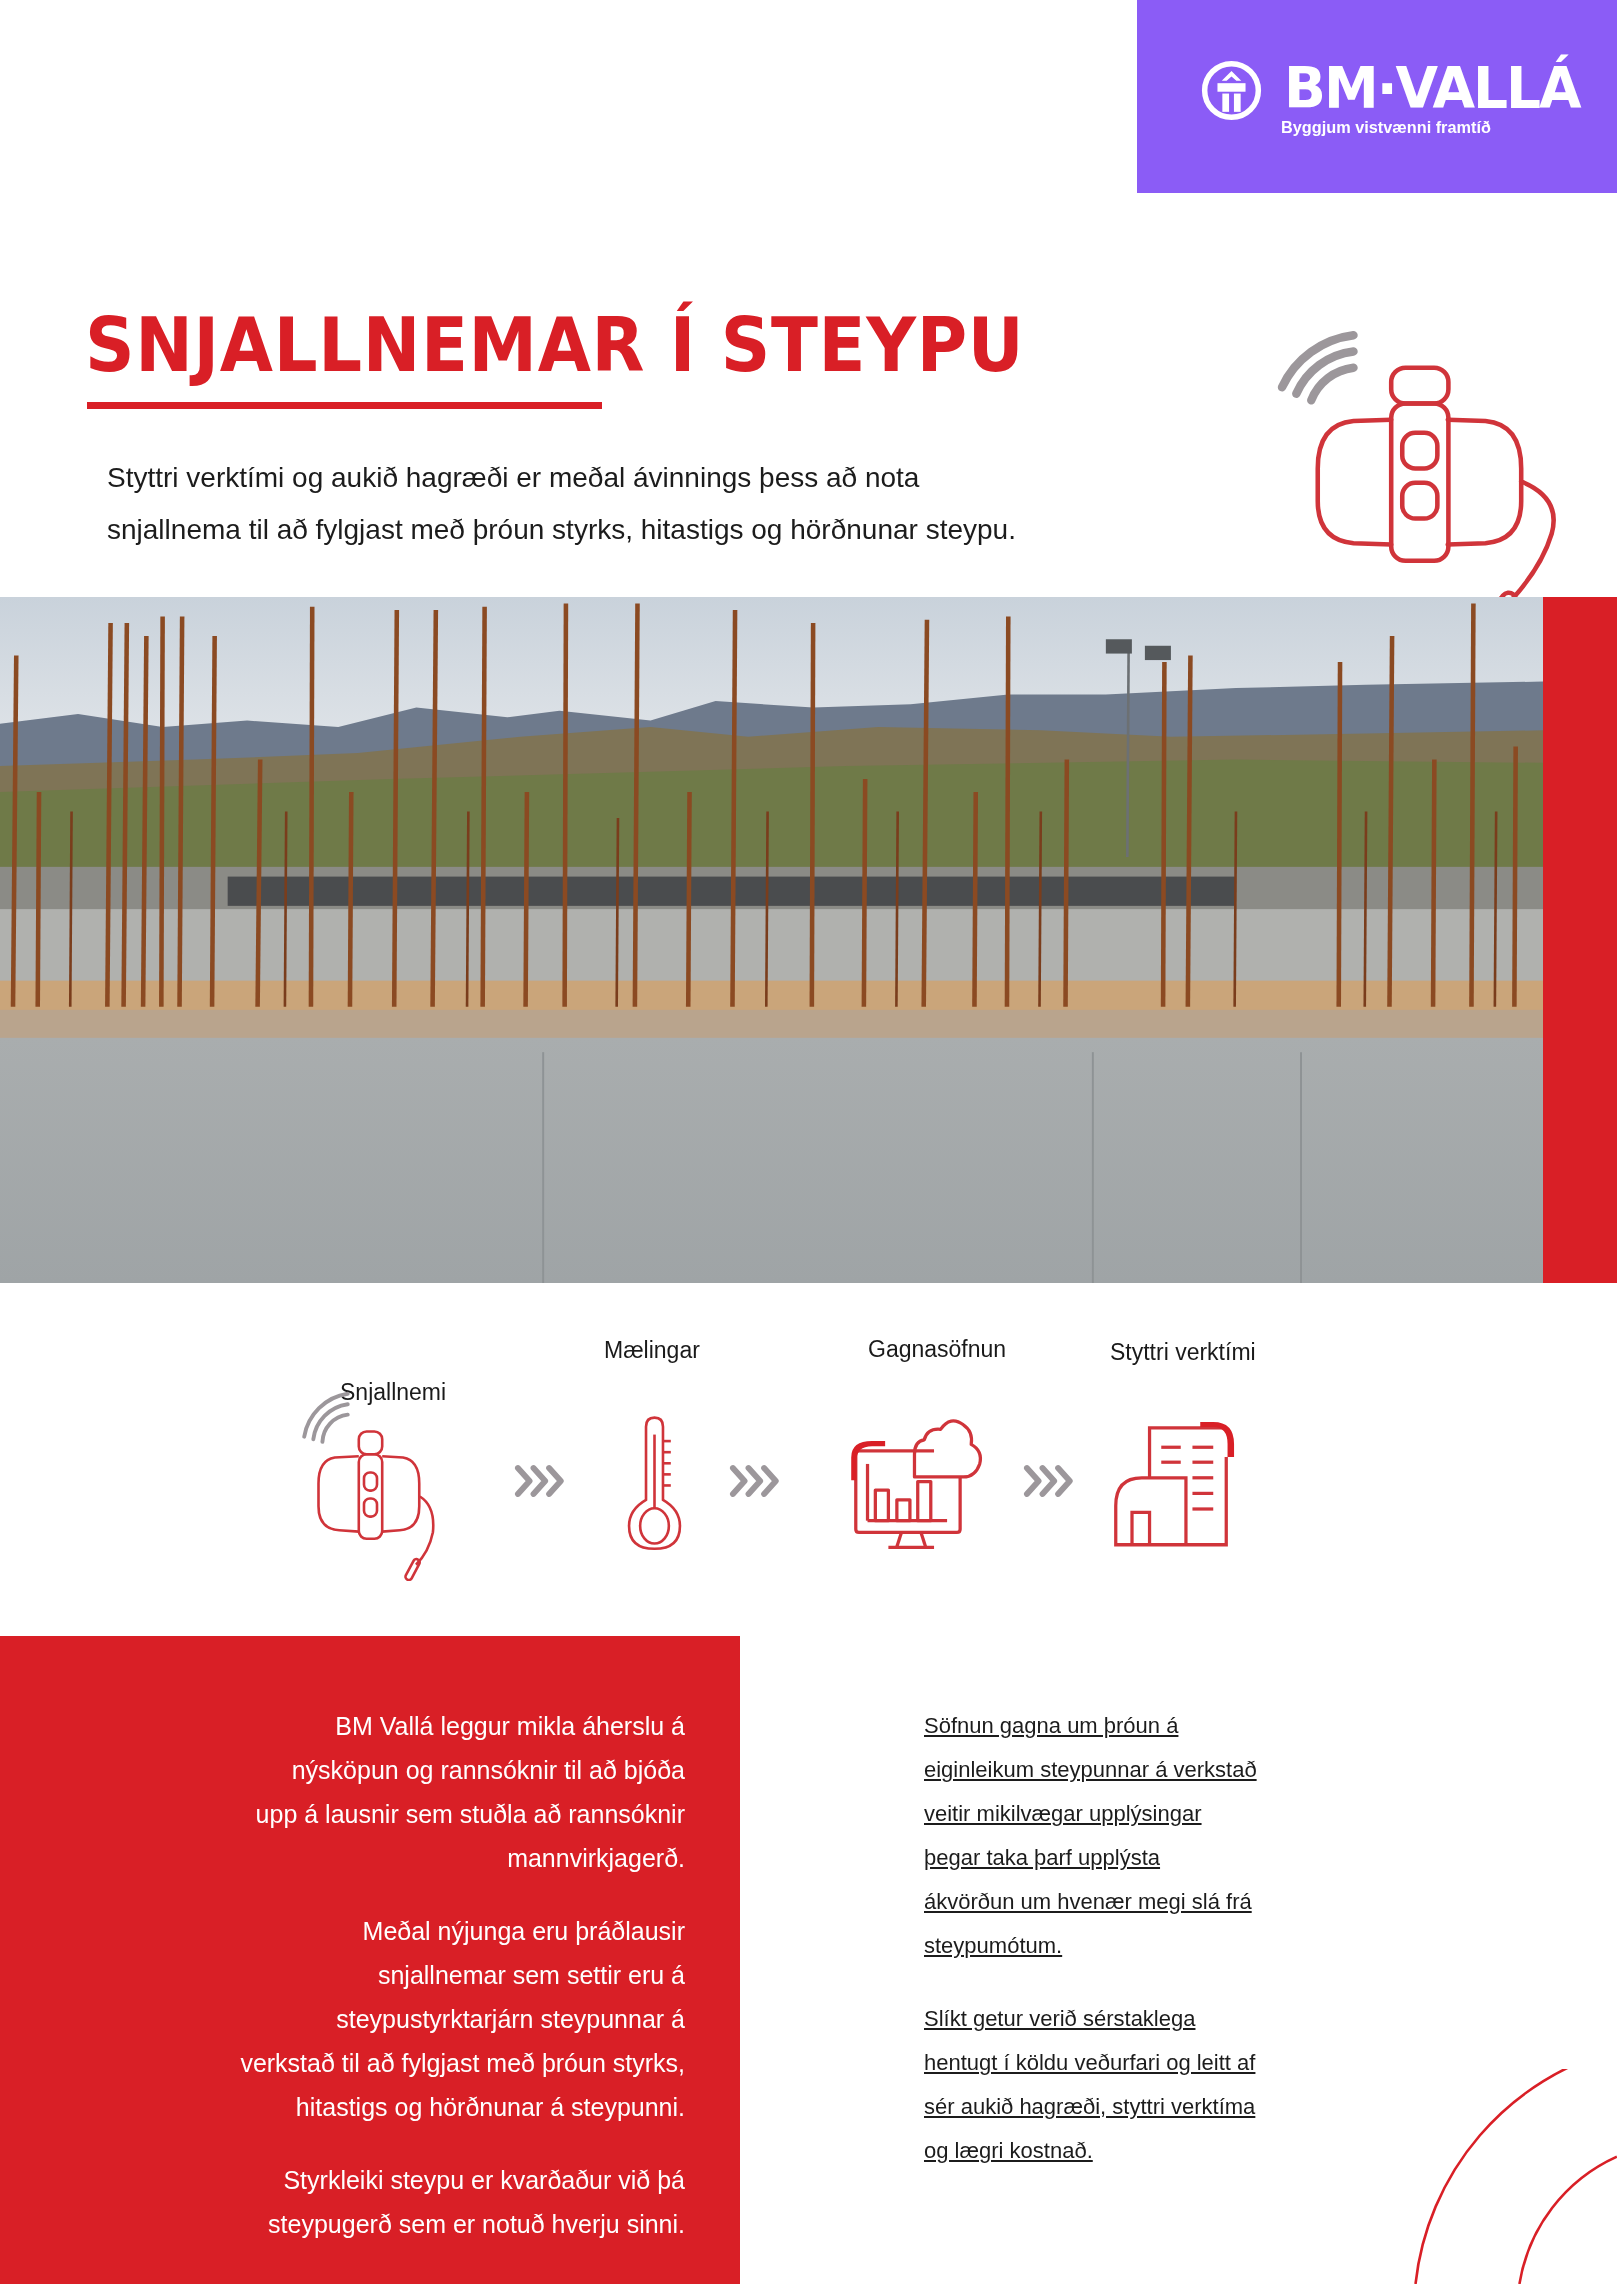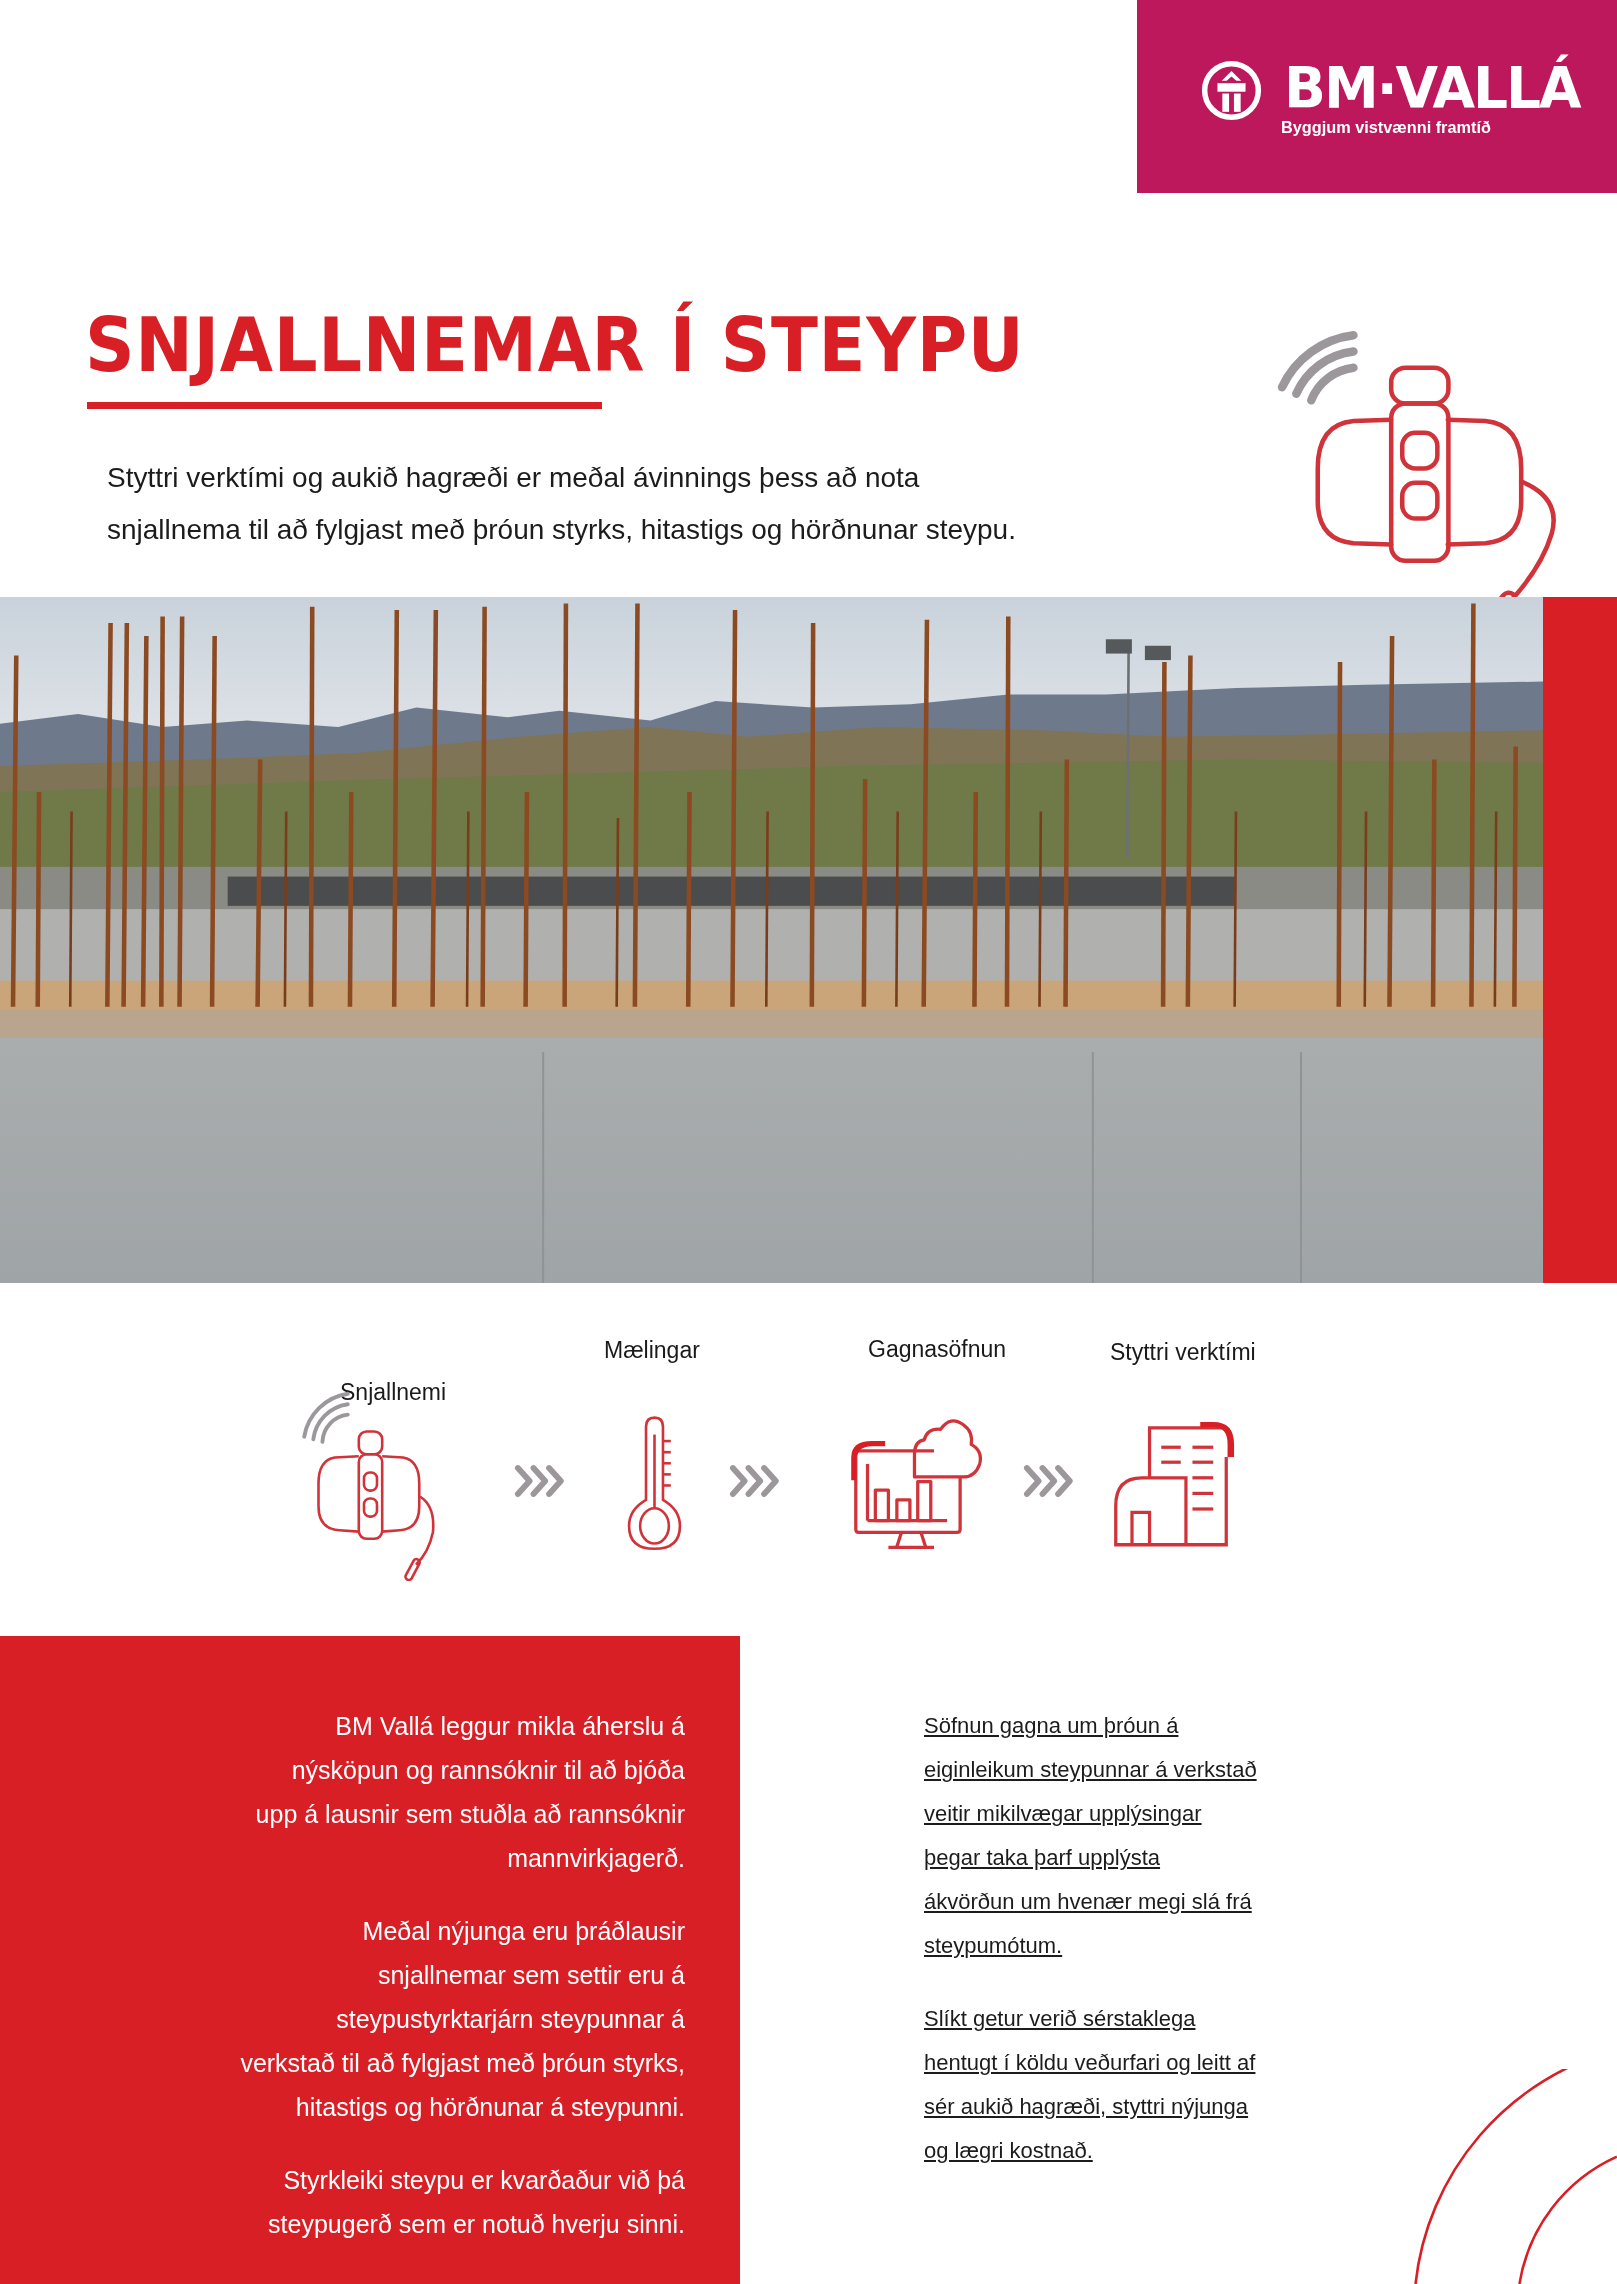--- a/index.html
+++ b/index.html
@@ -2,21 +2,21 @@
 <html style="font-size:10.4px"><head>
   <meta charset="utf-8">
   <style>
     html, body { margin: 0; padding: 0; }
     body {
       width: 1617px; height: 2284px; position: relative; overflow: hidden;
       background: #ffffff; font-family: "Liberation Sans", "DejaVu Sans", sans-serif; color: #1a1a1a;
     }
     .abs { position: absolute; }
     
-    .logo-box { left: 1137px; top: 0; width: 480px; height: 193px; background: #be185d; }
+    .logo-box { left: 1137px; top: 0; width: 480px; height: 193px; background: #8b5cf6; }
     .logo-emblem { left: 64px; top: 60px; width: 61px; height: 61px; }
     .logo-word { left: 147px; top: 60px; font-family: "DejaVu Sans", sans-serif; font-weight: bold; font-size: 55px;
       color: #fff; letter-spacing: -2px; line-height: 55px; transform: scaleY(1.05); transform-origin: left top; }
     .logo-tag { left: 144px; top: 118px; font-size: 16.3px; font-weight: bold; color: #fff; }
 
     
     .title { left: 85px; top: 306px; font-family: "DejaVu Sans", sans-serif; font-weight: bold; font-size: 74px;
       color: #d91f26; letter-spacing: 0.7px; line-height: 78px; white-space: nowrap; transform: scaleX(0.93); transform-origin: left top; }
     .title-rule { left: 87px; top: 402px; width: 515px; height: 6.5px; background: #d91f26; }
 
@@ -278,21 +278,21 @@
     <span class="line">Söfnun gagna um þróun á</span>
     <span class="line">eiginleikum steypunnar á verkstað</span>
     <span class="line">veitir mikilvægar upplýsingar</span>
     <span class="line">þegar taka þarf upplýsta</span>
     <span class="line">ákvörðun um hvenær megi slá frá</span>
     <span class="line">steypumótum.</span>
   </p>
   <p>
     <span class="line">Slíkt getur verið sérstaklega</span>
     <span class="line">hentugt í köldu veðurfari og leitt af</span>
-    <span class="line">sér aukið hagræði, styttri nýjunga</span>
+    <span class="line">sér aukið hagræði, styttri verktíma</span>
     <span class="line">og lægri kostnað.</span>
   </p>
 </div>
 
 <svg class="abs arcs" viewBox="0 0 386 331">
   <g fill="none" stroke="#d91f26" stroke-width="4">
     <path d="M76 331 A 420 420 0 0 1 386 -30"></path>
     <path d="M236 331 A 260 260 0 0 1 386 135"></path>
   </g>
 </svg>

